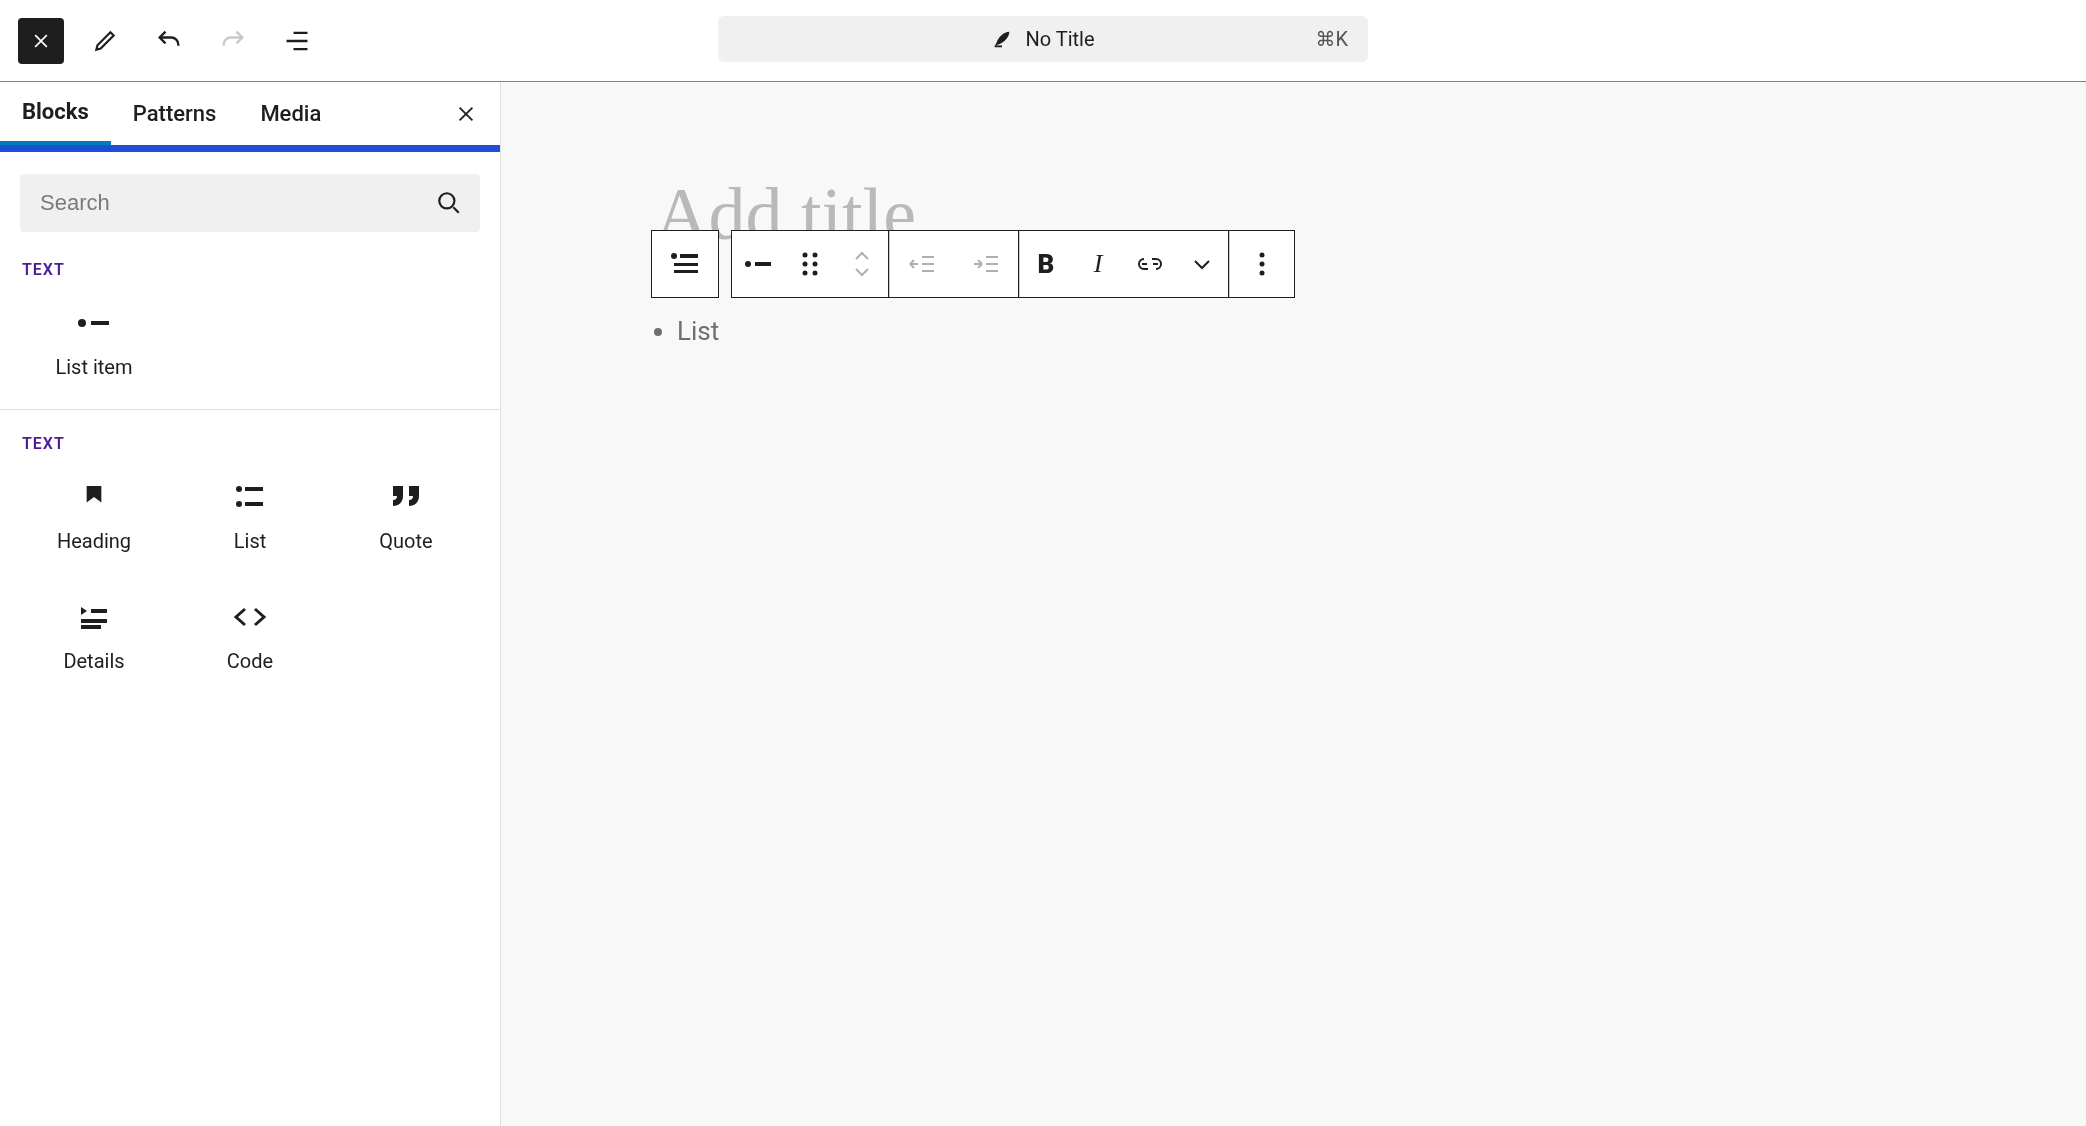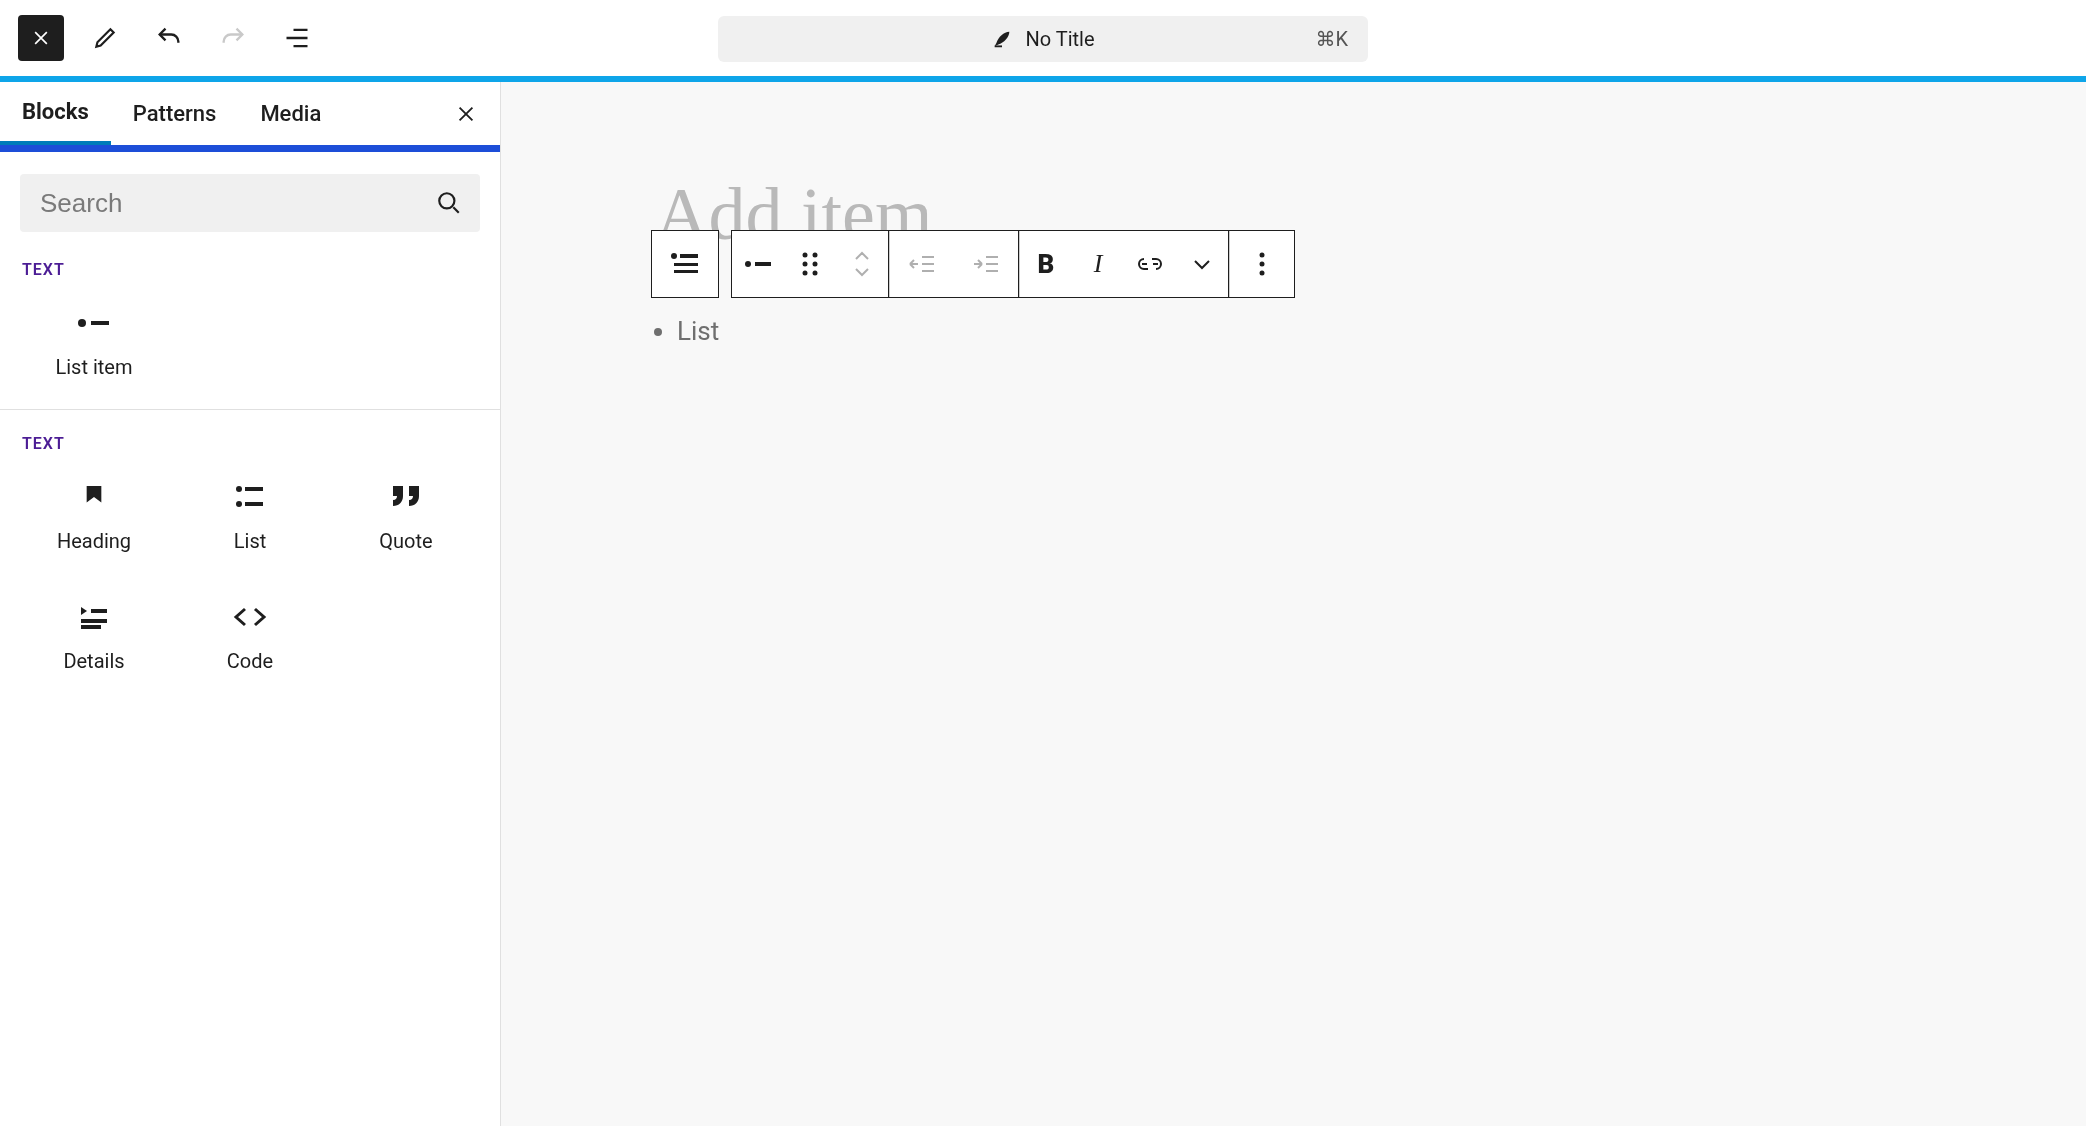--- a/index.html
+++ b/index.html
@@ -10,21 +10,21 @@
     color:#1e1e1e;
     background:#fff;
     width:2086px;
     height:1126px;
     overflow:hidden;
   }
 
   
   .topbar {
     height:82px;
-    border-bottom:6px solid #0ea5e9;
+    border-bottom:1px solid #0ea5e9;
     display:flex;
     align-items:center;
     padding:0 18px;
     gap:18px;
     position:relative;
   }
   .topbar .square-btn {
     width:46px; height:46px;
     display:flex; align-items:center; justify-content:center;
     border-radius:4px;
@@ -97,21 +97,21 @@
   .search-wrap { padding:22px 20px 14px 20px; }
   .search {
     background:#f0f0f0;
     border-radius:4px;
     height:58px;
     display:flex; align-items:center;
     padding:0 18px;
   }
   .search input {
     flex:1; border:none; background:transparent;
-    font-size:26px; color:#0f766e; outline:none;
+    font-size:22px; color:#0f766e; outline:none;
   }
   .search input::placeholder { color:#7a7a7a; }
 
   
   .section-heading {
     font-size:16px;
     letter-spacing:1px;
     color:#4c1d95;
     font-weight:600;
     padding:14px 22px 0 22px;
@@ -314,21 +314,21 @@
             </svg>
         </div>
         <span>Code</span>
       </div>
 
     </div>
   </div>
 
   <div class="canvas">
 
-    <div class="title-text">Add item</div>
+    <div class="title-text">Add title</div>
 
     <div class="block-toolbar">
 
       <div class="bt-group first">
         <div class="bt-btn">
           <svg width="30" height="26" viewBox="0 0 30 26" fill="#1e1e1e">
               <circle cx="4" cy="5" r="3"></circle>
               <rect x="10" y="3" width="18" height="4"></rect>
               <rect x="4" y="12" width="24" height="3"></rect>
               <rect x="4" y="19" width="24" height="3"></rect>

